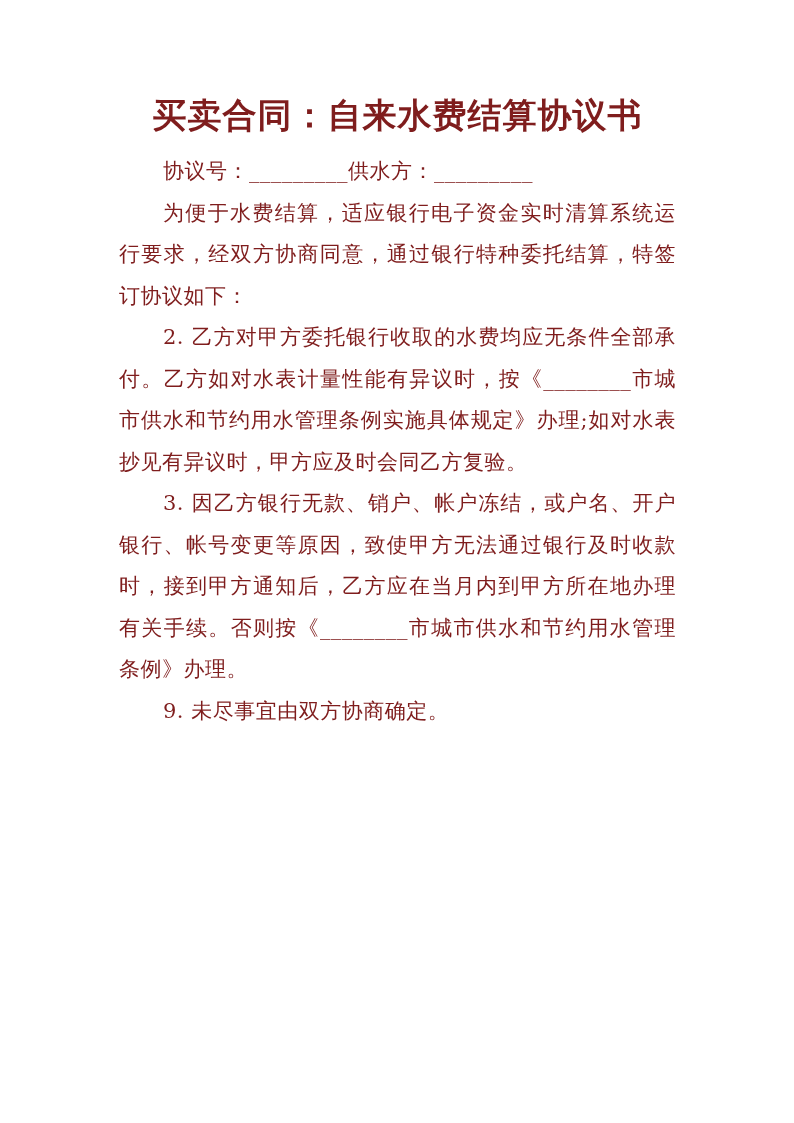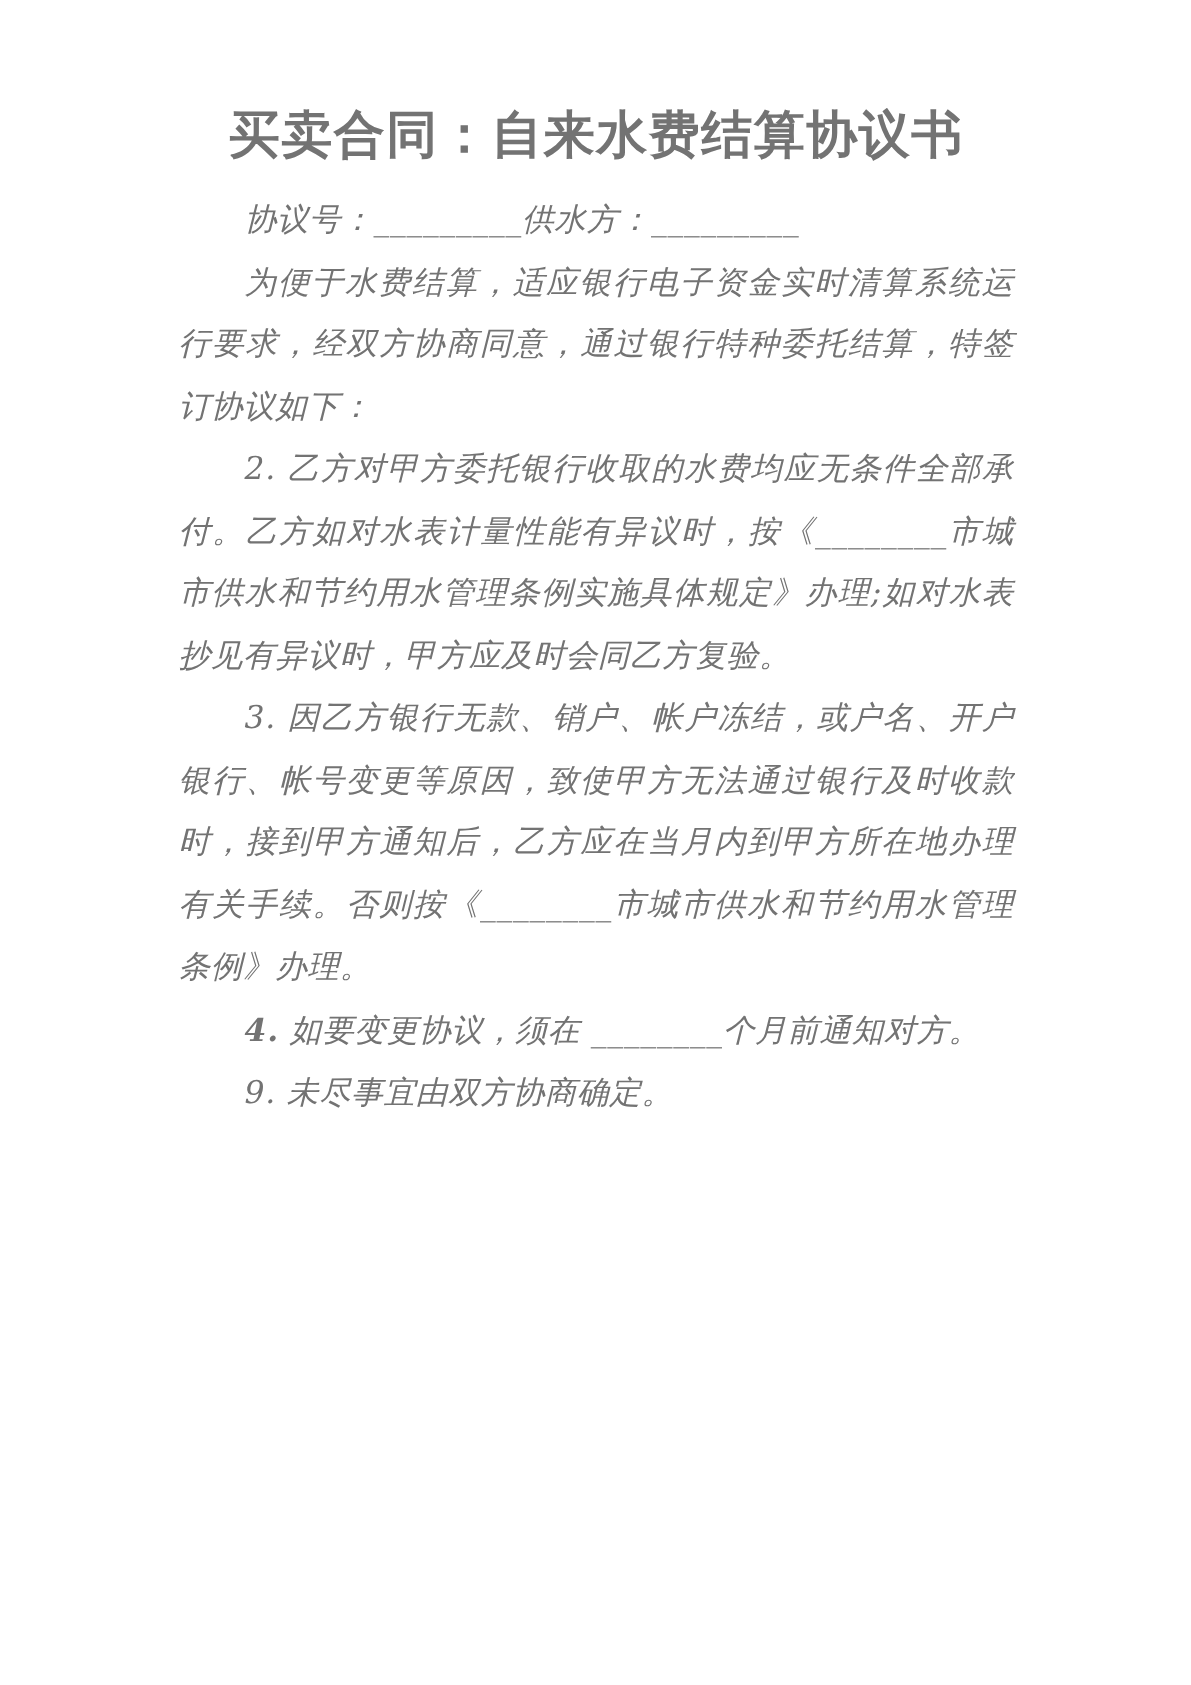--- a/index.html
+++ b/index.html
@@ -1,43 +1,42 @@
 <!DOCTYPE html>
 <html><head>
 <meta charset="utf-8">
 <style>
   html, body { margin: 0; padding: 0; background: #ffffff; }
   .page {
     position: relative;
     width: 794px;
     height: 1123px;
     background: #ffffff;
-    color: #737373;
+    color: #7f1d1d;
     font-family: "DejaVu Serif", "Liberation Serif", serif;
     box-sizing: border-box;
-    padding: 68px 118px 0 119px;
+    padding: 93px 118px 0 119px;
     overflow: hidden;
   }
   .title {
     font-size: 34px;
     font-weight: bold;
     text-align: center;
     line-height: 44px;
     letter-spacing: 1px;
     margin: 0 0 14px 0;
   }
   .field-line, .para {
     font-size: 21px;
     line-height: 41.5px;
     letter-spacing: 0.5px;
     margin: 0;
     text-align: justify;
     text-indent: 44px;
     word-break: break-all;
-    font-style: italic;
   }
   .num-bold { font-weight: bold; }
 </style>
 </head>
 <body>
 
 <div class="page">
 
   <h1 class="title">买卖合同：自来水费结算协议书</h1>
 
@@ -45,18 +44,17 @@
 
 
 
   <p class="para">为便于水费结算，适应银行电子资金实时清算系统运行要求，经双方协商同意，通过银行特种委托结算，特签订协议如下：</p>
 
 
   <p class="para">2. 乙方对甲方委托银行收取的水费均应无条件全部承付。乙方如对水表计量性能有异议时，按《________市城市供水和节约用水管理条例实施具体规定》办理;如对水表抄见有异议时，甲方应及时会同乙方复验。</p>
 
   <p class="para">3. 因乙方银行无款、销户、帐户冻结，或户名、开户银行、帐号变更等原因，致使甲方无法通过银行及时收款时，接到甲方通知后，乙方应在当月内到甲方所在地办理有关手续。否则按《________市城市供水和节约用水管理条例》办理。</p>
 
-  <p class="para"><span class="num-bold">4.</span><span> 如要变更协议，须在 ________个月前通知对方。</span></p>
 
   <p class="para">9. 未尽事宜由双方协商确定。</p>
 
 
 </div>
 
 </body></html>

